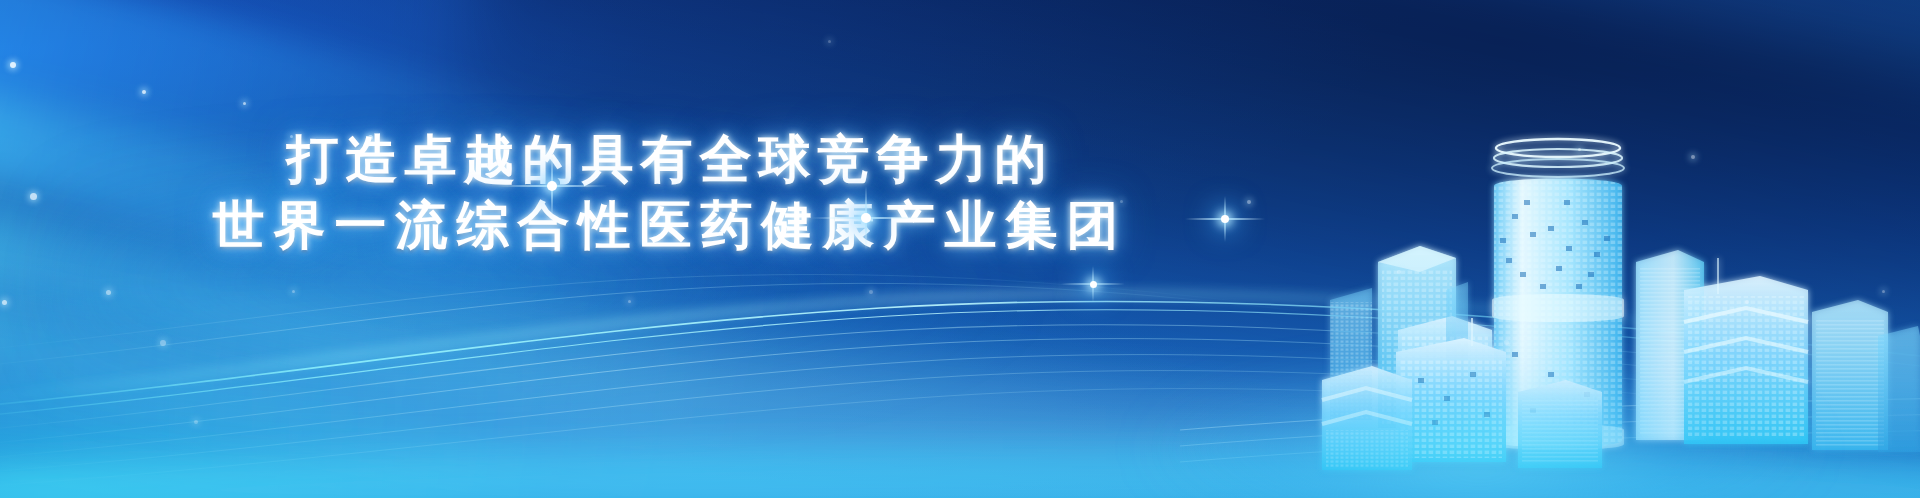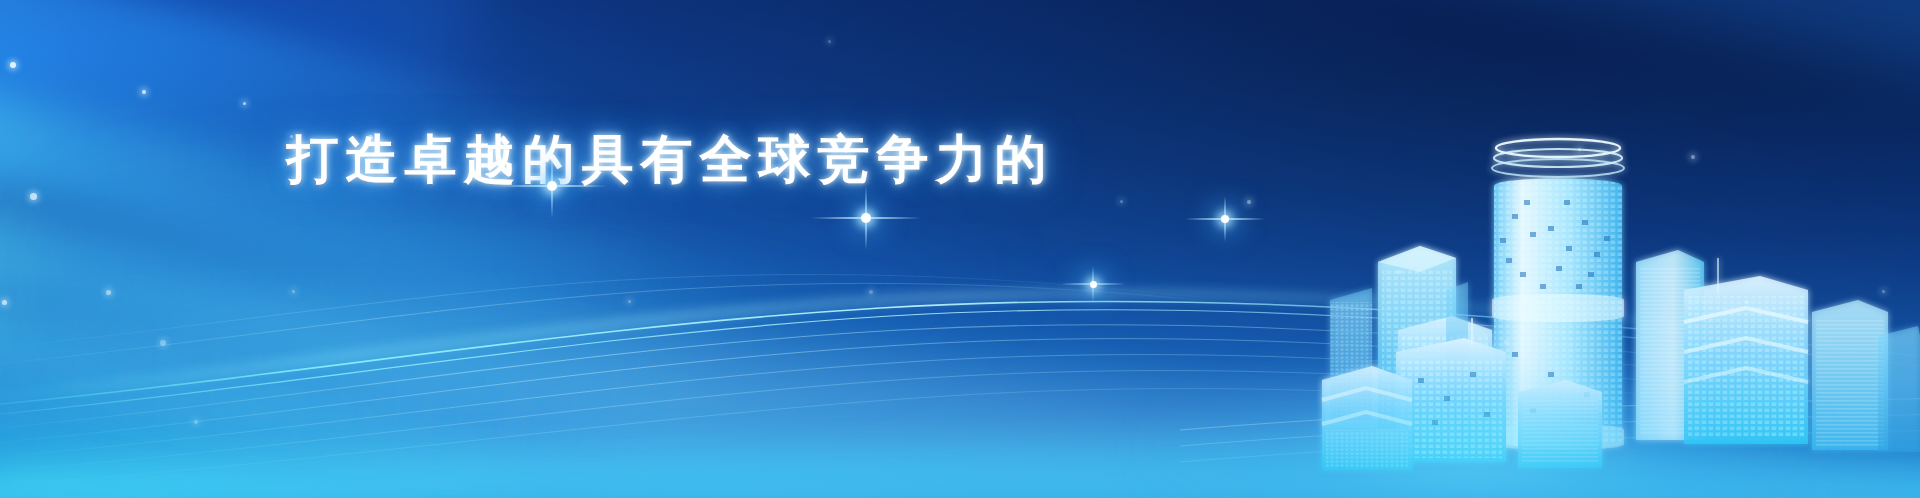--- a/index.html
+++ b/index.html
@@ -381,20 +381,21 @@
     <div class="dot" style="left:1882px;top:290px; width:3px;  height:3px; opacity:.4;"></div>
     <div class="dot" style="left:1578px;top:148px; width:3px;  height:3px; opacity:.55;"></div>
     <div class="dot" style="left:1691px;top:155px; width:4px;  height:4px; opacity:.5;"></div>
     <div class="dot" style="left:1504px;top:340px; width:5px;  height:5px; opacity:.3;"></div>
     <div class="dot" style="left:1120px;top:200px; width:3px;  height:3px; opacity:.35;"></div>
     <div class="dot" style="left:828px; top:40px;  width:3px;  height:3px; opacity:.3;"></div>
   </div>
 
   <div class="headline">
     <span class="headline-line line-1">打造卓越的具有全球竞争力的</span>
+    <span class="headline-line line-2">世界一流综合性医药健康产业集团</span>
   </div>
 
   <div class="flare" style="left:552px; top:186px;">
     <div class="ray-h"></div>
     <div class="ray-v"></div>
     <div class="core"></div>
   </div>
   <div class="flare" style="left:866px; top:218px;">
     <div class="ray-h"></div>
     <div class="ray-v"></div>

